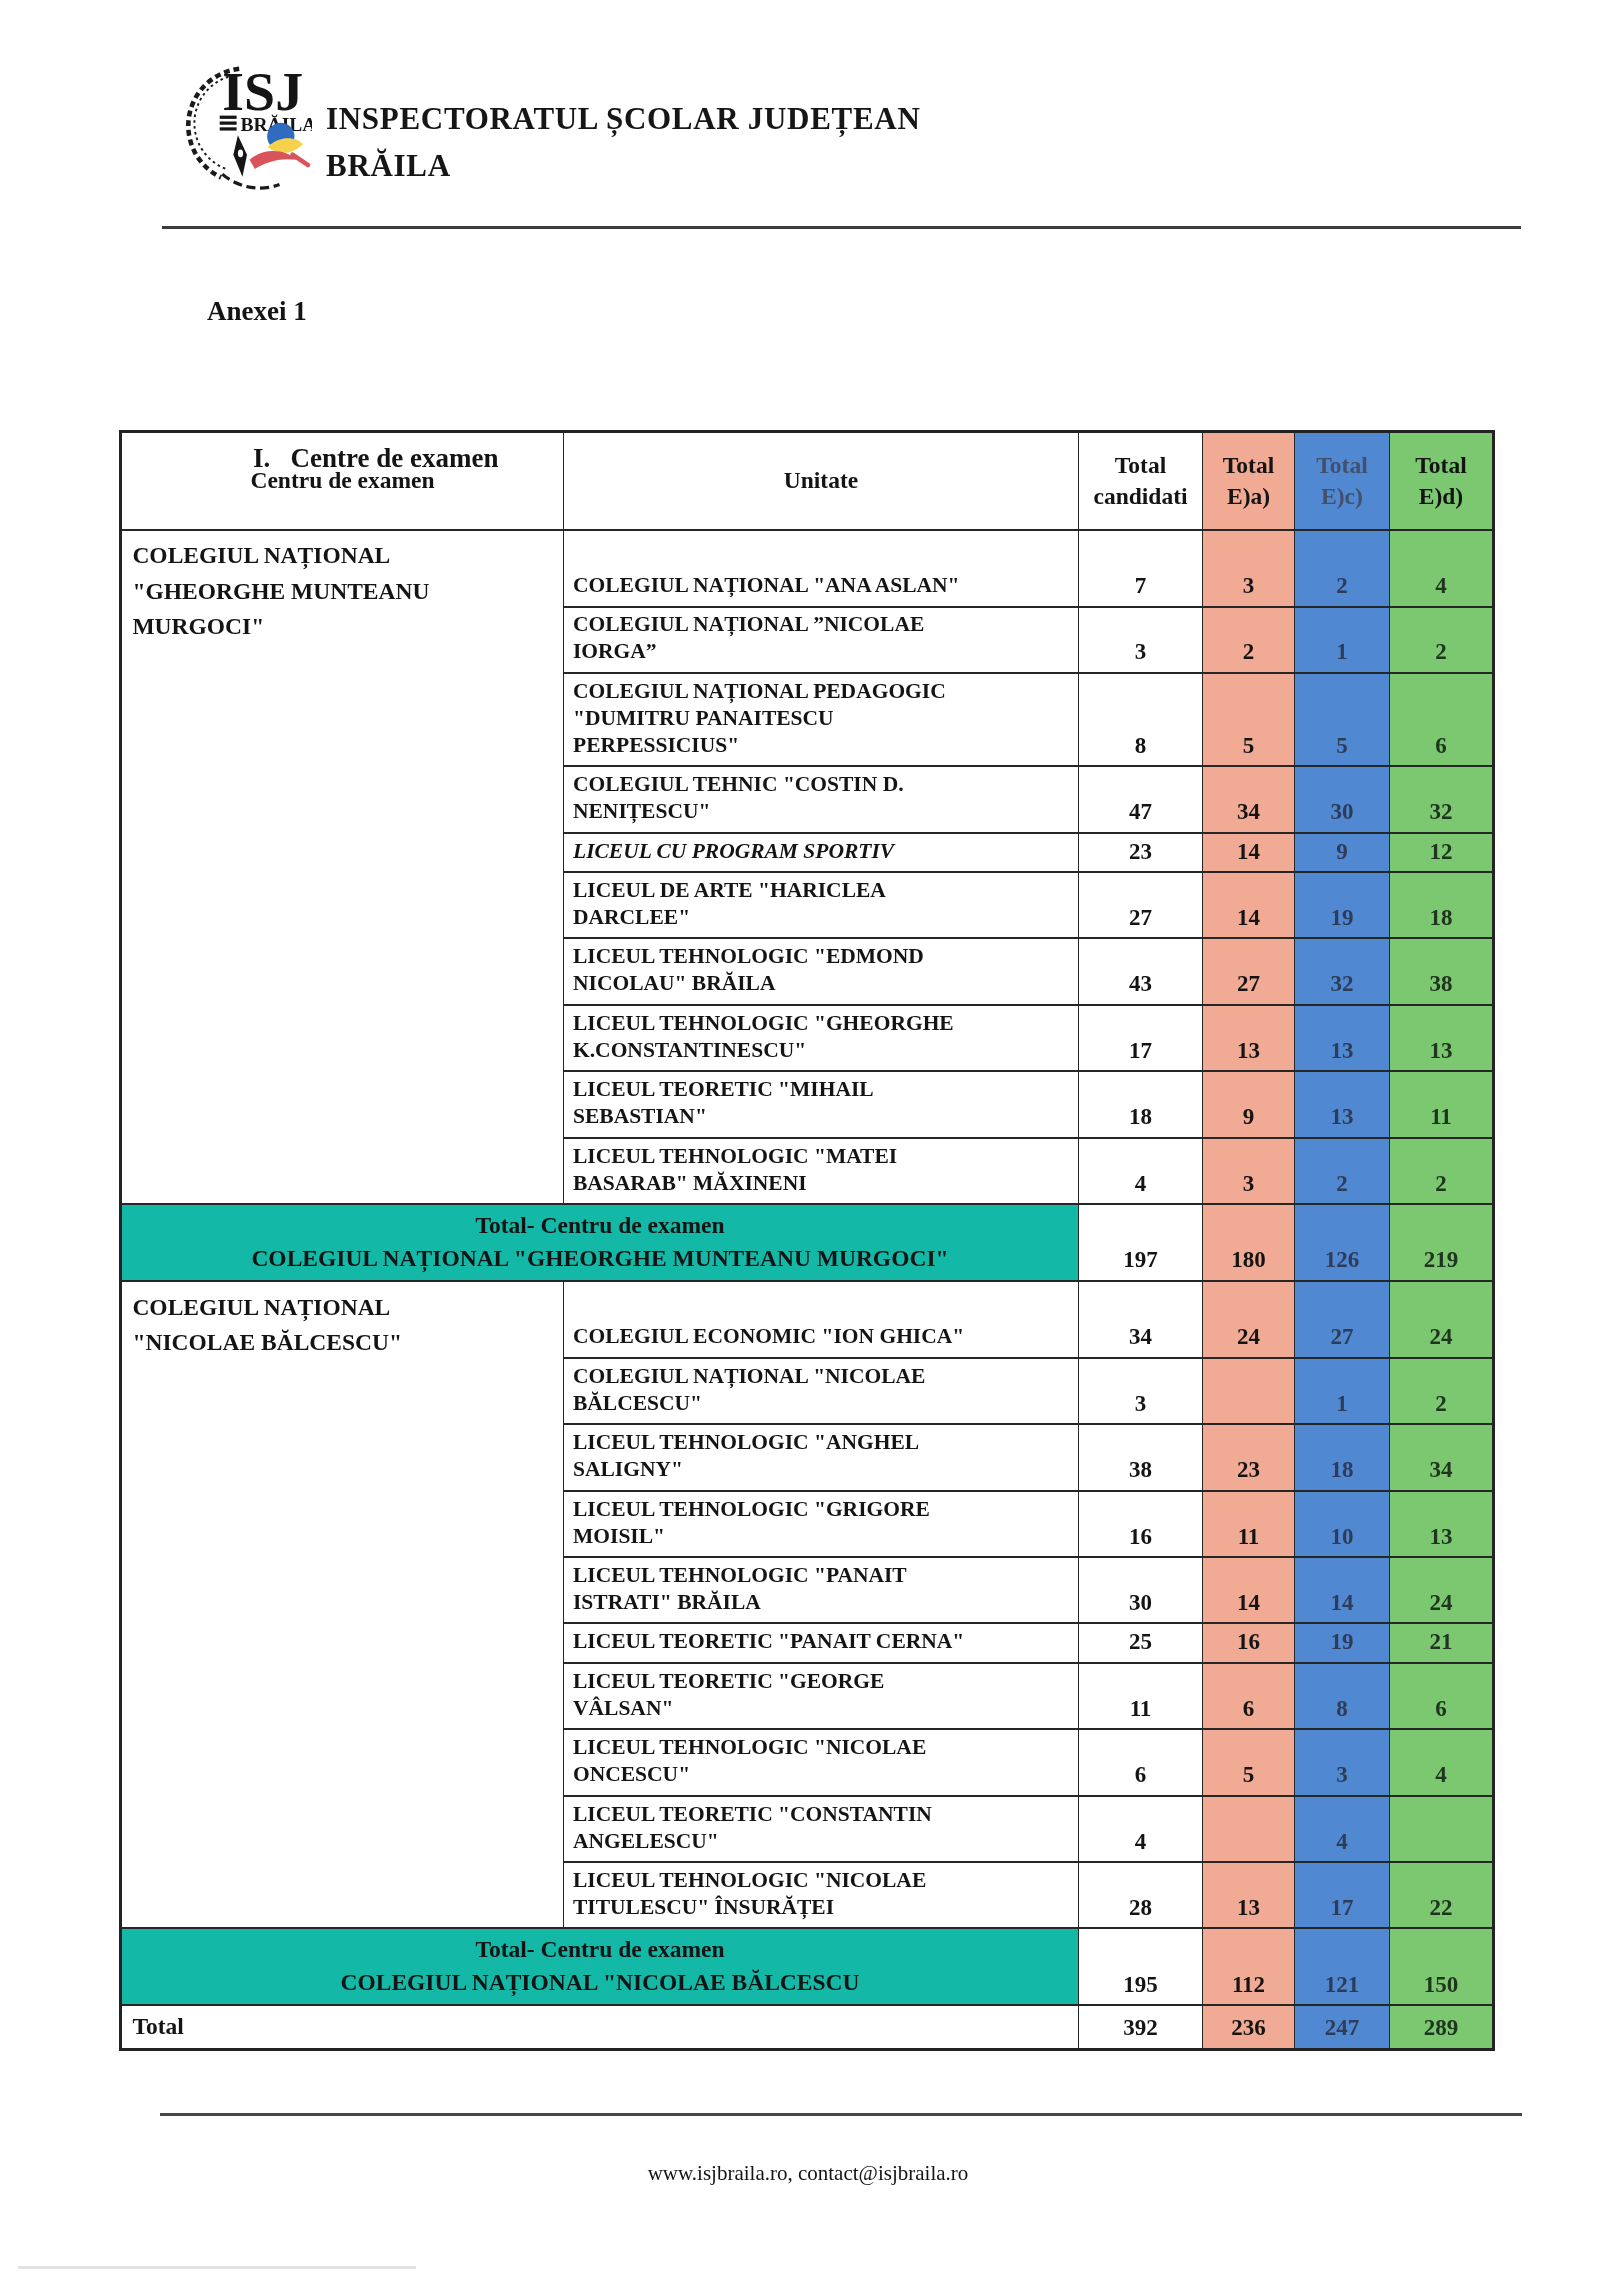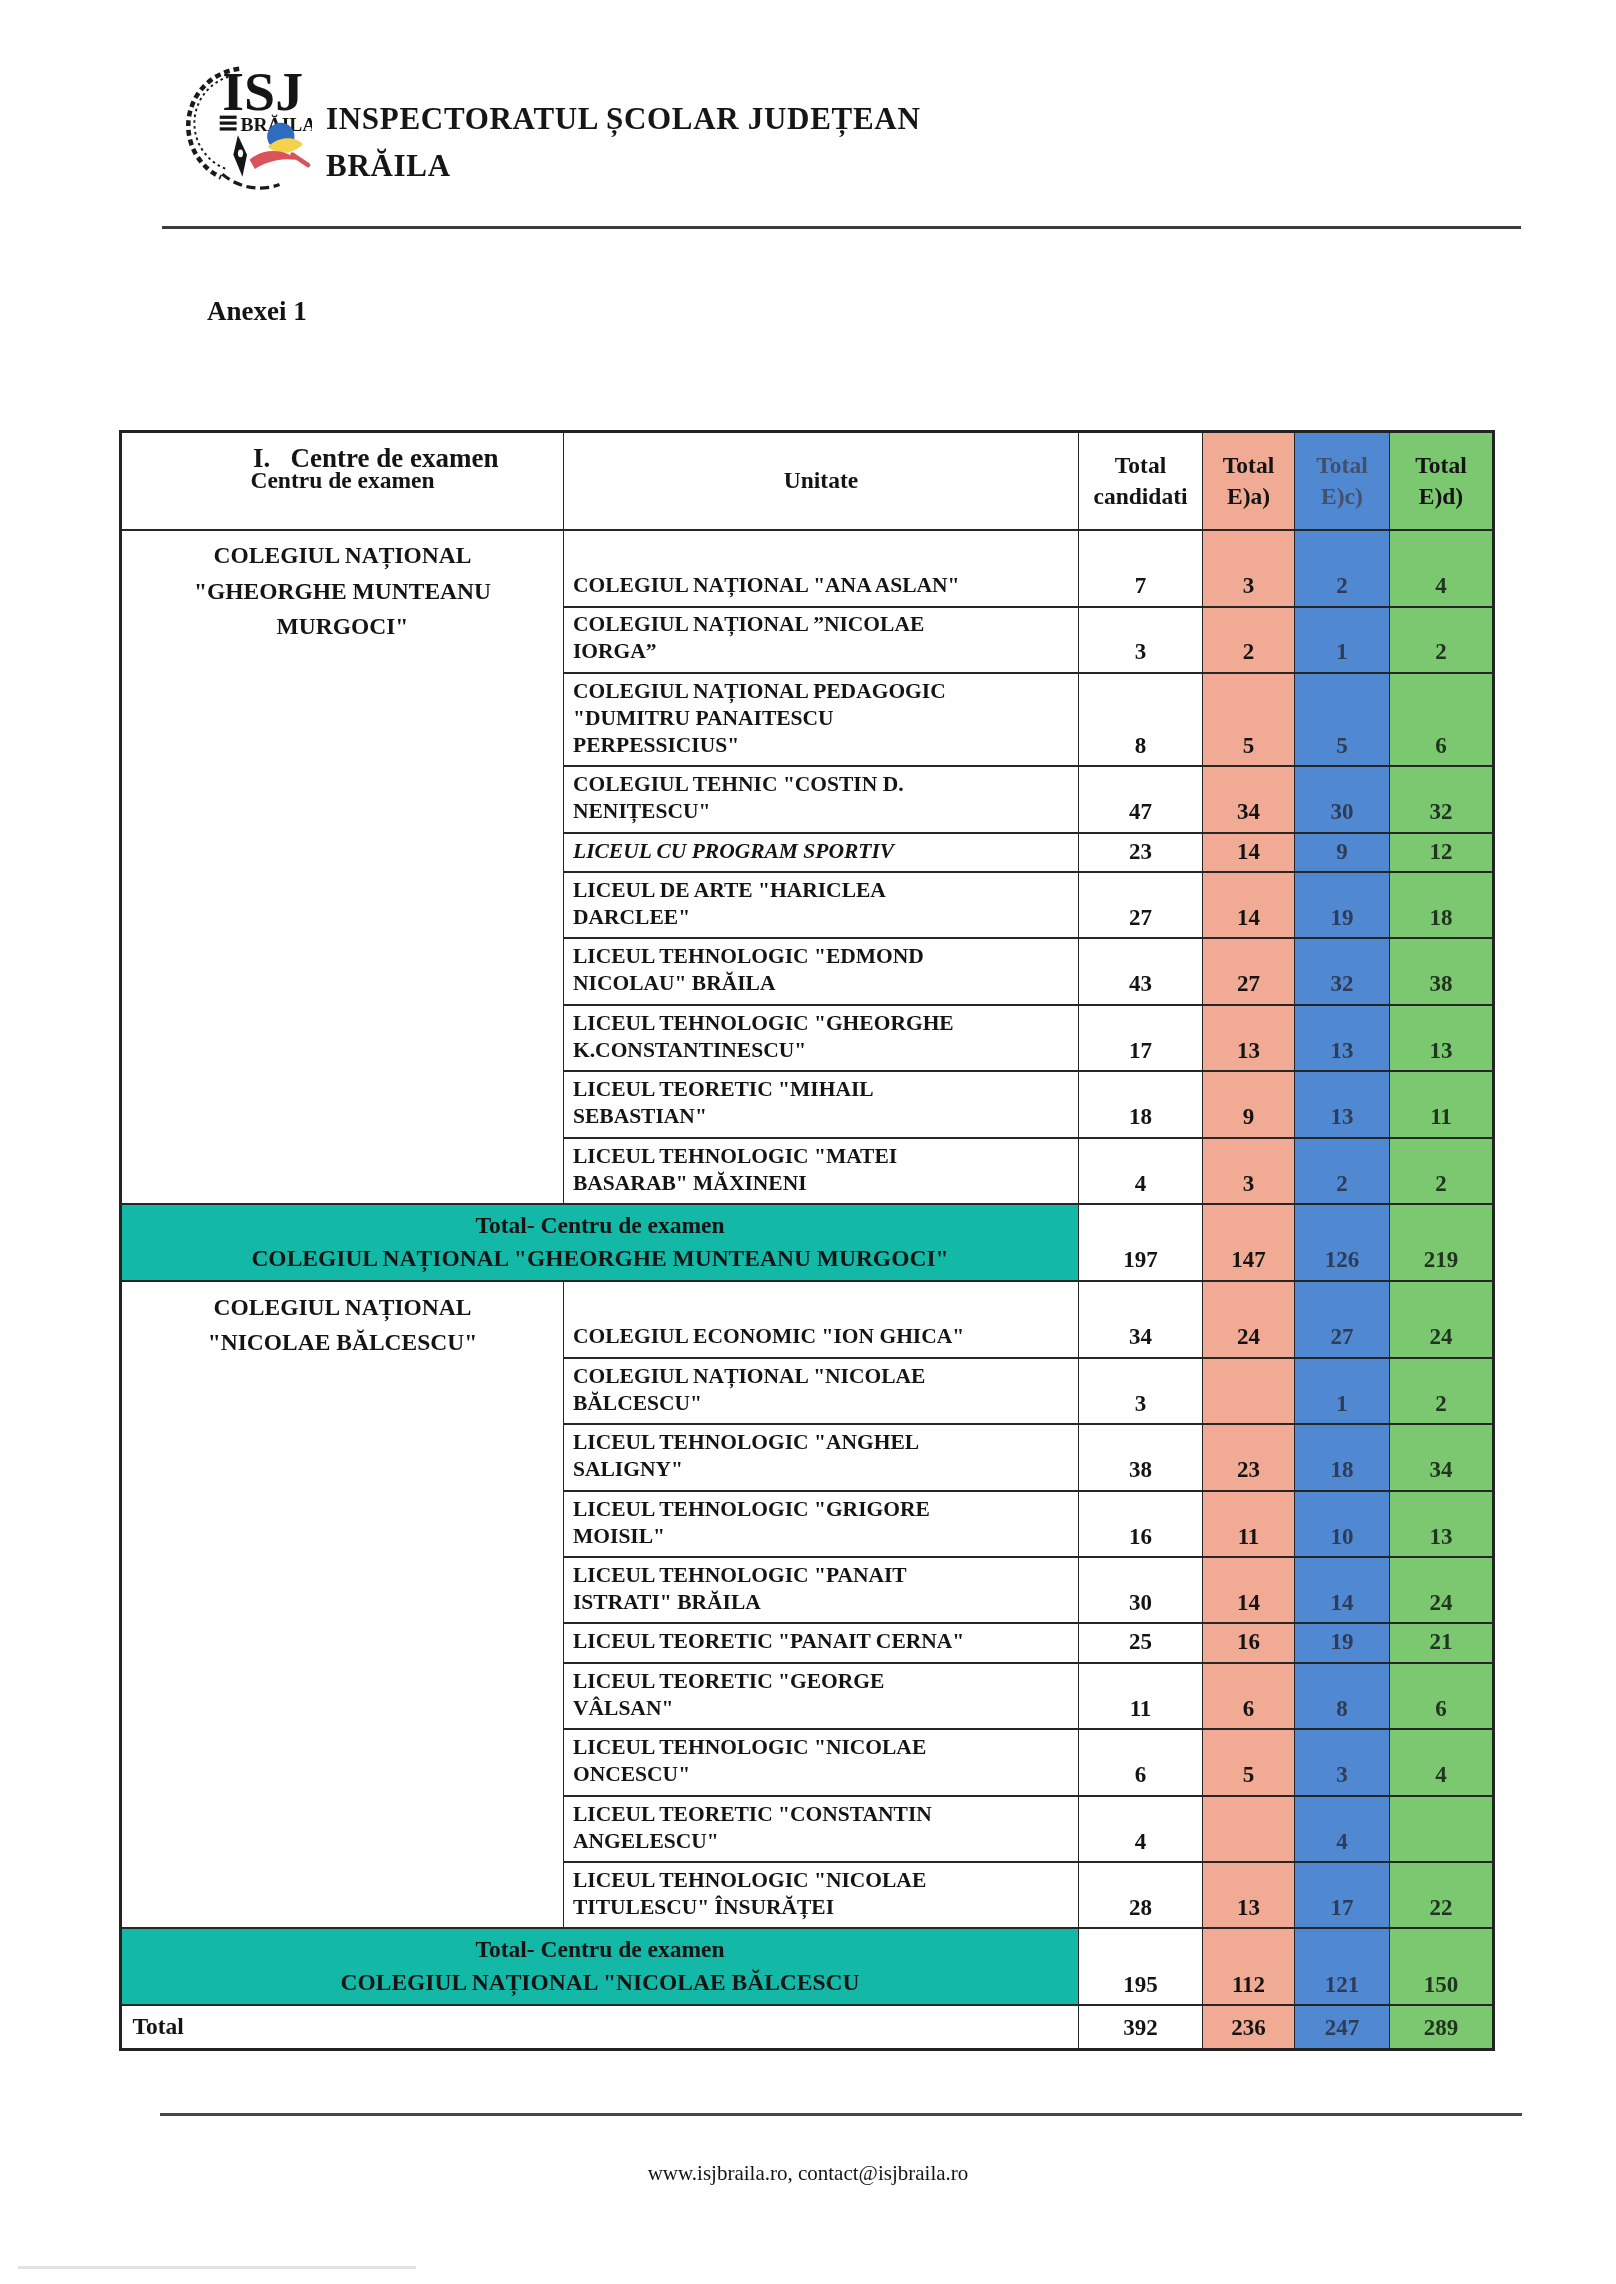--- a/index.html
+++ b/index.html
@@ -41,21 +41,21 @@
   table.exam { border:3.3px solid #232323; }
   table.exam th, table.exam td { border:2px solid #262626; border-left-width:1.3px; border-right-width:1.3px; }
   table.exam thead th { height:98px; font-size:23.5px; font-weight:bold; text-align:center; vertical-align:middle; padding:5.2px; line-height:1.3; }
   .bg-ea { background:#f1ab94; }
   .bg-ec { background:#5088d1; }
   .bg-ed { background:#7bc871; }
   th.bg-ec { color:#42506b; }
   td.bg-ec { color:#2e3c58; }
   td.bg-ed { color:#20351f; }
   .center-cell {
-    vertical-align:top; text-align:center; padding:7.8px 10.4px;
+    vertical-align:top; text-align:left; padding:7.8px 10.4px;
     font-size:23.5px; font-weight:bold; line-height:1.5; white-space:pre-line; background:#fff;
   }
   .unit-cell {
     vertical-align:bottom; text-align:left; padding:3.9px 7.8px 6.5px 9px;
     font-size:21.5px; font-weight:bold; line-height:27px; white-space:pre-line; background:#fff;
   }
   .num-cell { vertical-align:bottom; text-align:center; font-size:23px; font-weight:bold; padding:2.6px 2.6px 6.5px 2.6px; }
   .total-label { text-align:center; font-size:23.5px; font-weight:bold; line-height:1.4; padding:3.9px 6.5px 5.2px; background:#14b8a6; }
   .grand-label { text-align:left; font-size:23.5px; font-weight:bold; padding:6.5px 6.5px 7.8px 10.4px; background:#fff; }
 
@@ -203,21 +203,21 @@
           <td class="num-cell bg-ea">3</td>
           <td class="num-cell bg-ec">2</td>
           <td class="num-cell bg-ed">2</td>
         </tr>
         <tr>
           <td colspan="2" class="total-label">
             <div>Total- Centru de examen</div>
             <div>COLEGIUL NAȚIONAL "GHEORGHE MUNTEANU MURGOCI"</div>
           </td>
           <td class="num-cell">197</td>
-          <td class="num-cell bg-ea">147</td>
+          <td class="num-cell bg-ea">180</td>
           <td class="num-cell bg-ec">126</td>
           <td class="num-cell bg-ed">219</td>
         </tr>
         <tr>
           <td class="center-cell" rowspan="10">COLEGIUL NAȚIONAL
 "NICOLAE BĂLCESCU"</td>
           <td class="unit-cell" style="height: 77px;">COLEGIUL ECONOMIC "ION GHICA"</td>
           <td class="num-cell">34</td>
           <td class="num-cell bg-ea">24</td>
           <td class="num-cell bg-ec">27</td>

